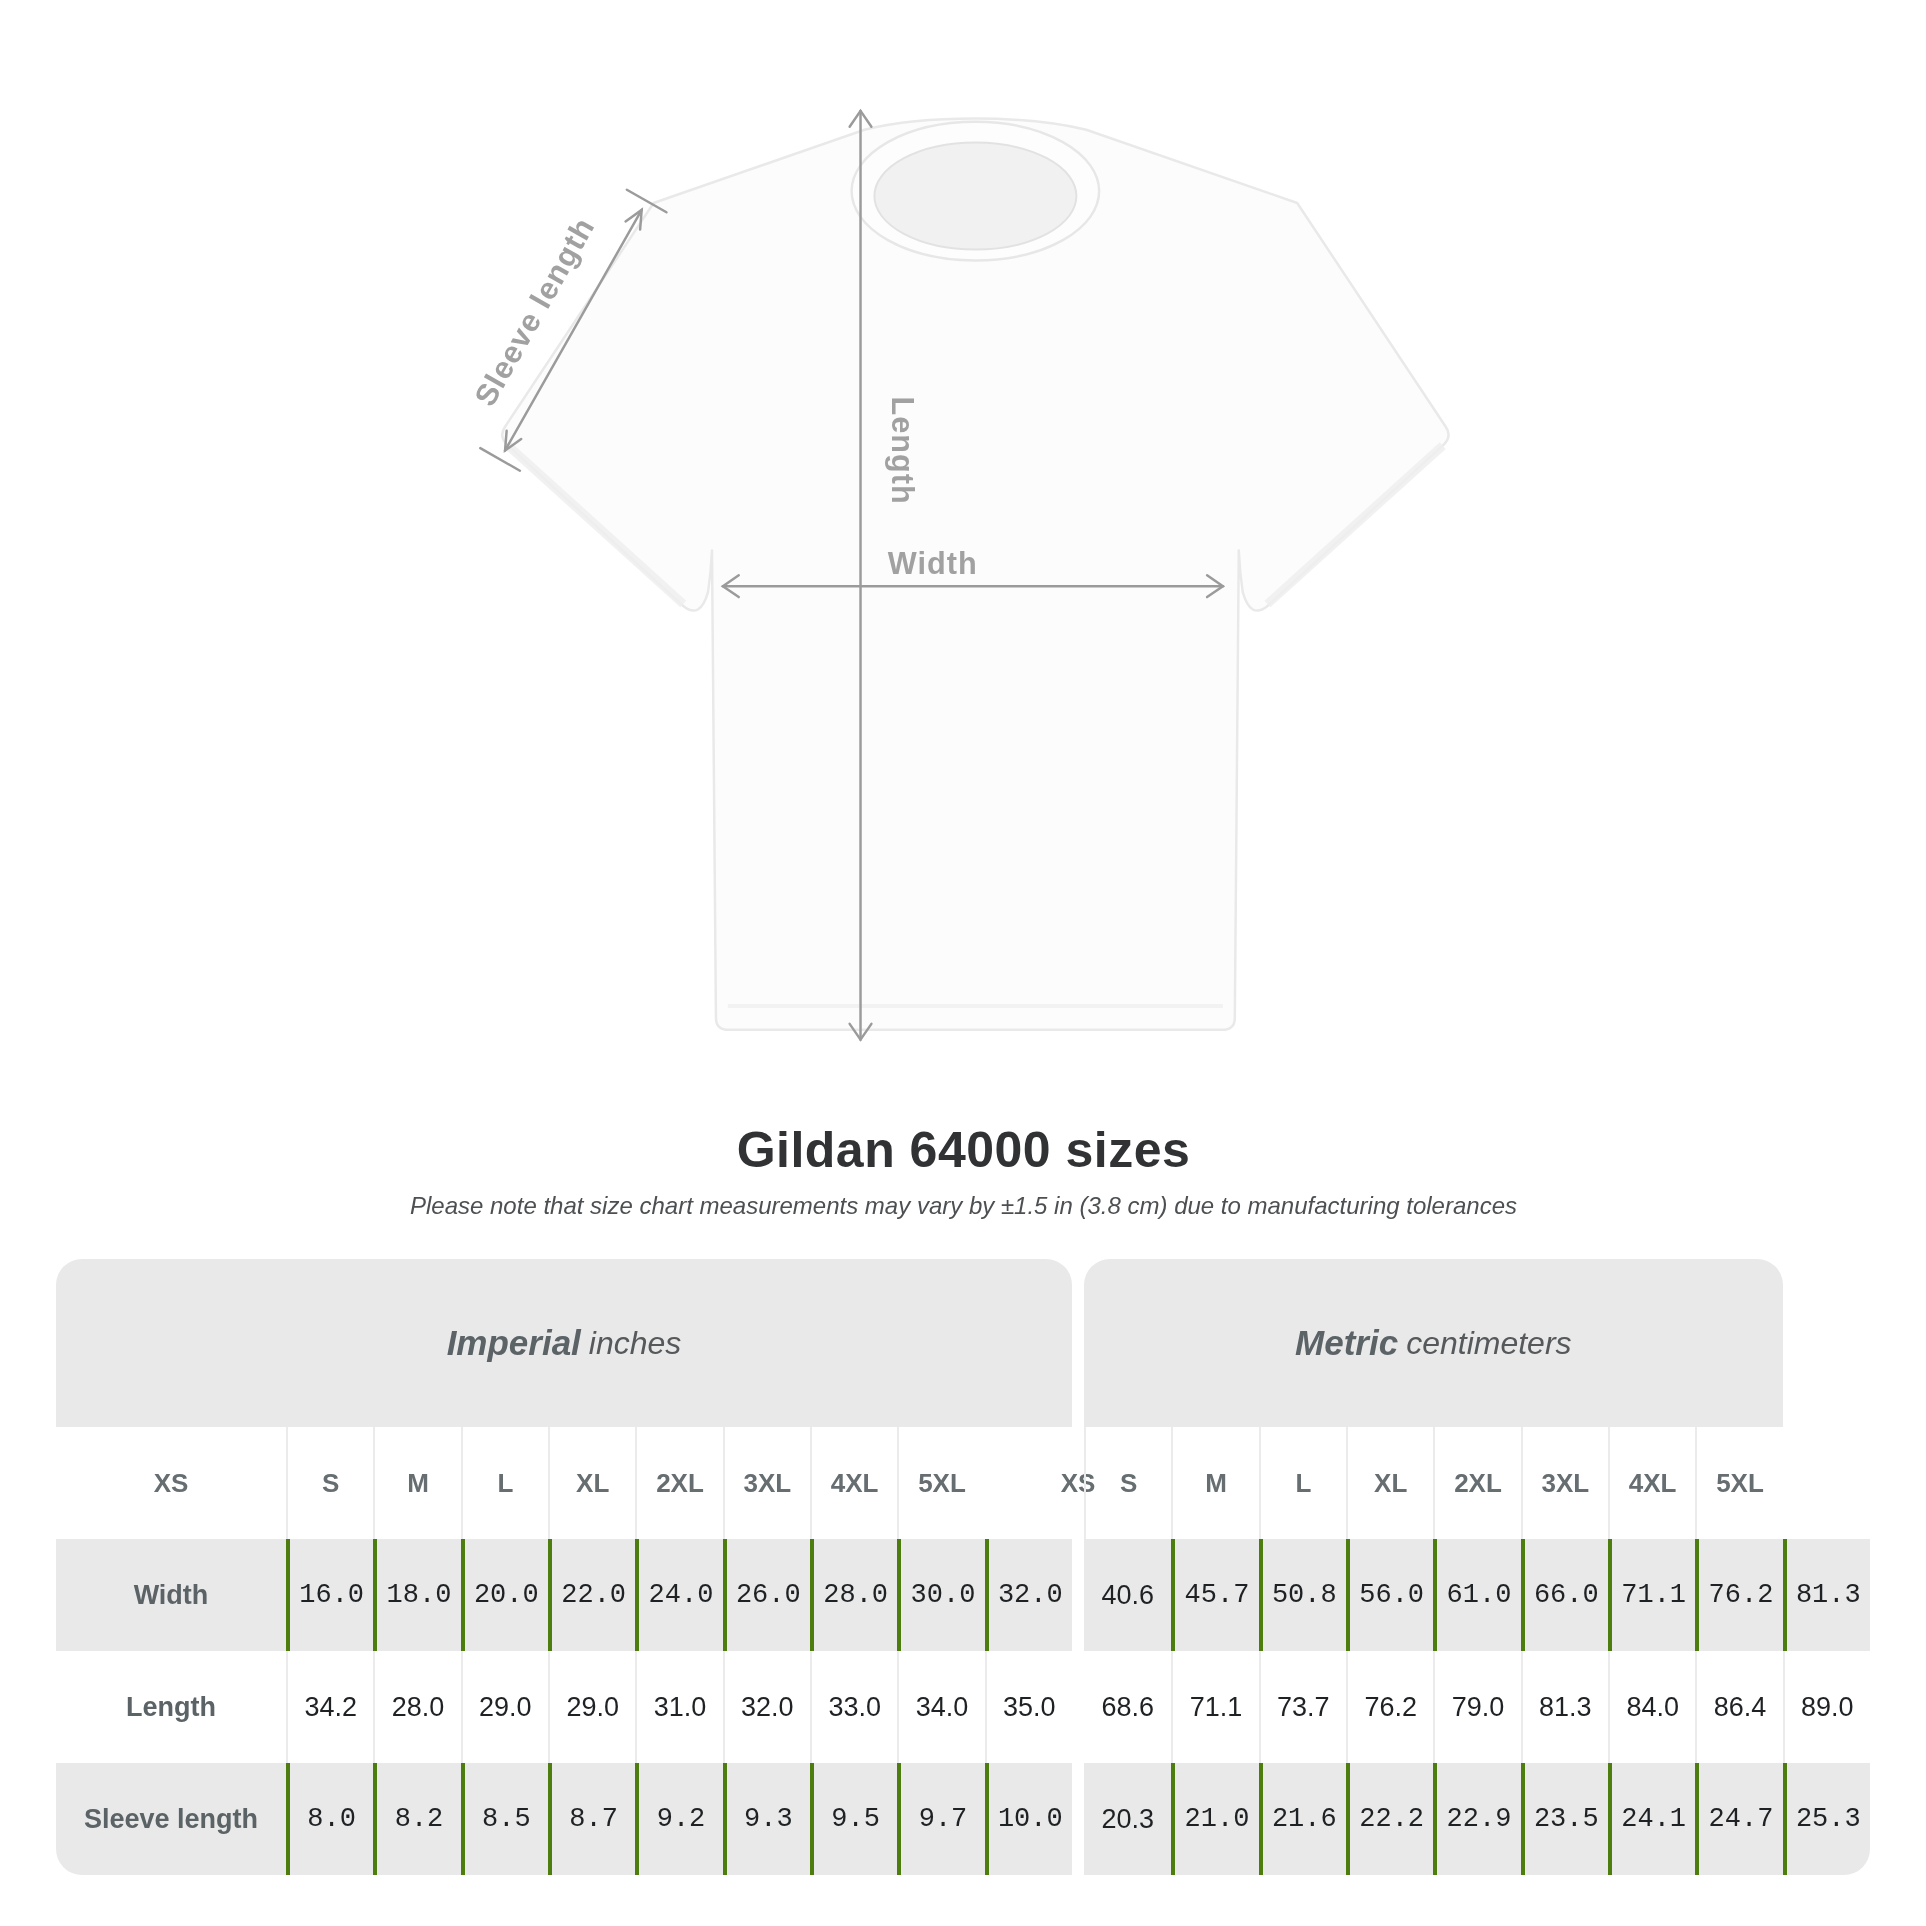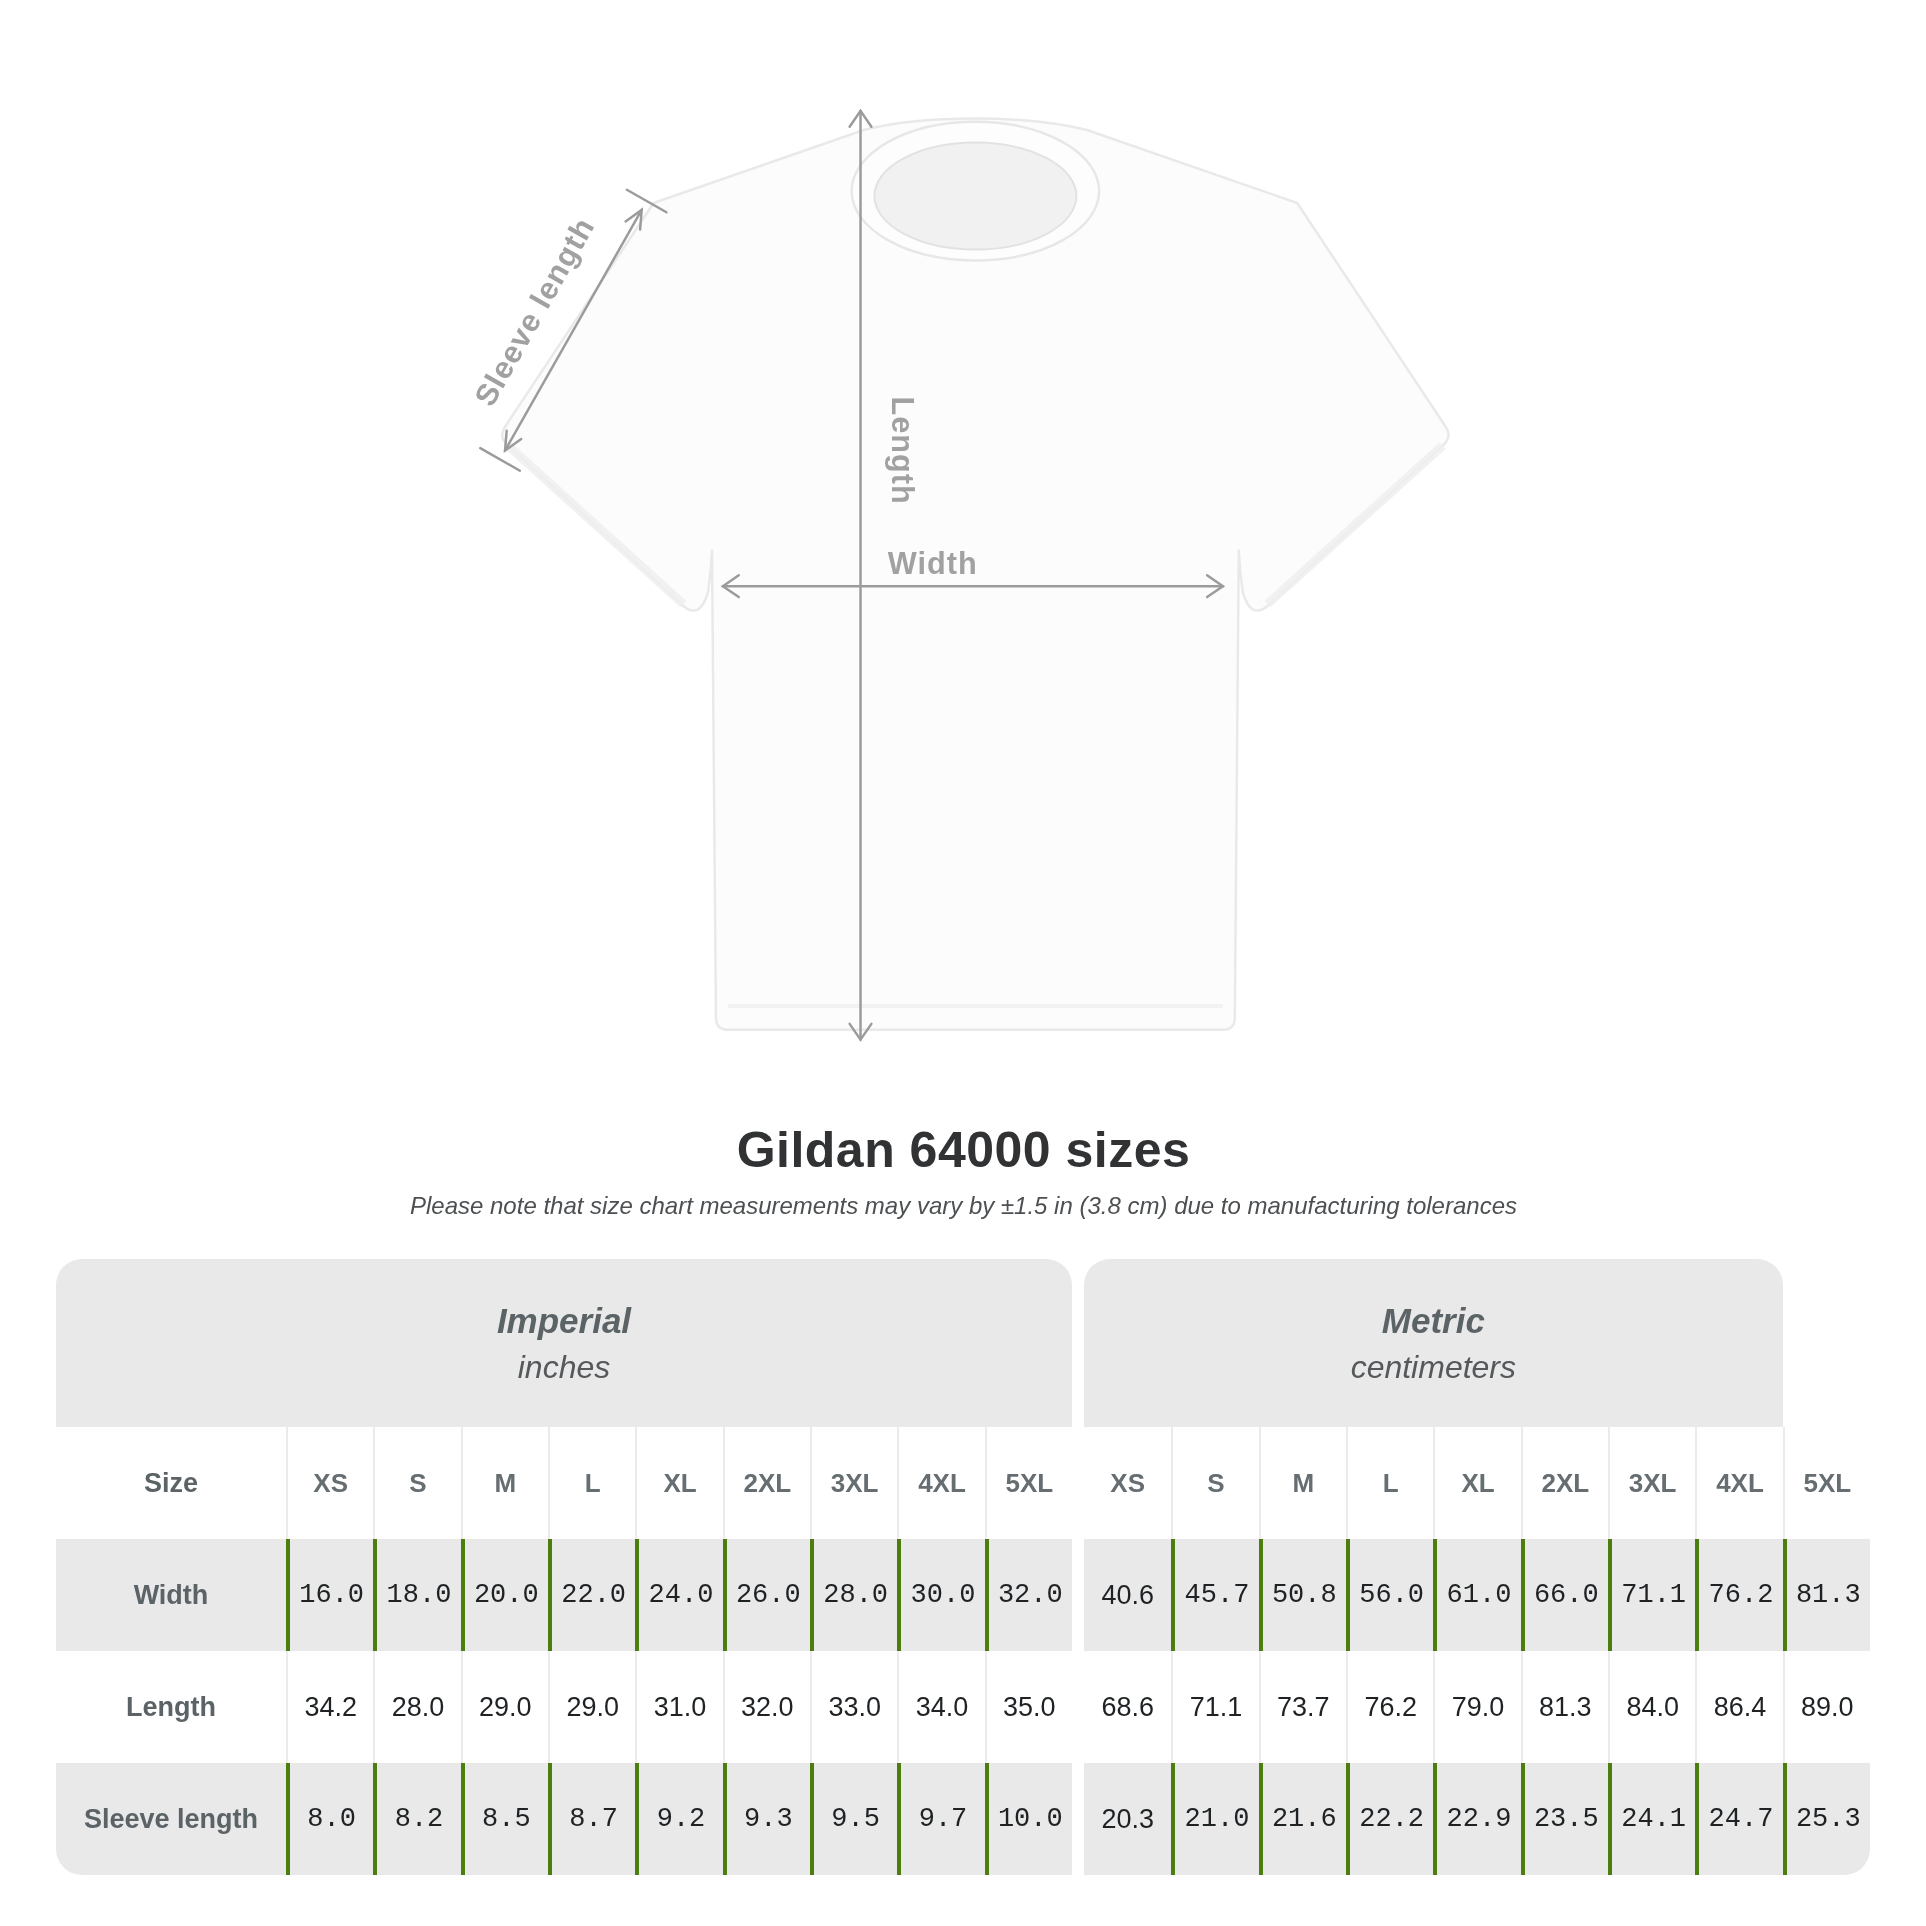--- a/index.html
+++ b/index.html
@@ -20,21 +20,21 @@
   }
 
   .size-table { position:absolute; top:1259px; left:56px; width:1814px; }
   .thead, .tr {
     display:grid;
     grid-template-columns: 230px repeat(9, 1fr) 12px repeat(9, 1fr);
   }
   .thead { height:168px; }
   .group {
     background:#e9e9e9; border-radius:26px 26px 0 0;
-    display:flex; flex-direction:column; align-items:center; justify-content:center;
+    display:flex; flex-direction:row; align-items:center; justify-content:center;
     gap:8px;
   }
   .group-imperial { grid-column:1 / 11; }
   .group-metric  { grid-column:12 / 20; }
   .group-name { font-size:35px; font-weight:bold; font-style:italic; color:#5b6367; }
   .group-unit { font-size:32px; font-style:italic; color:#55595b; }
 
   .tr { height:112px; }
   .cell {
     display:flex; align-items:center; justify-content:center;
@@ -118,21 +118,20 @@
         <div class="group-unit">inches</div>
       </div>
       <div class="gap"></div>
       <div class="group group-metric">
         <div class="group-name">Metric</div>
         <div class="group-unit">centimeters</div>
       </div>
     </div>
 
     <div class="tr row-white">
-      <div class="cell lbl">Size</div>
       <div class="cell szh">XS</div>
       <div class="cell szh">S</div>
       <div class="cell szh">M</div>
       <div class="cell szh">L</div>
       <div class="cell szh">XL</div>
       <div class="cell szh">2XL</div>
       <div class="cell szh">3XL</div>
       <div class="cell szh">4XL</div>
       <div class="cell szh">5XL</div>
       <div class="gap"></div>

